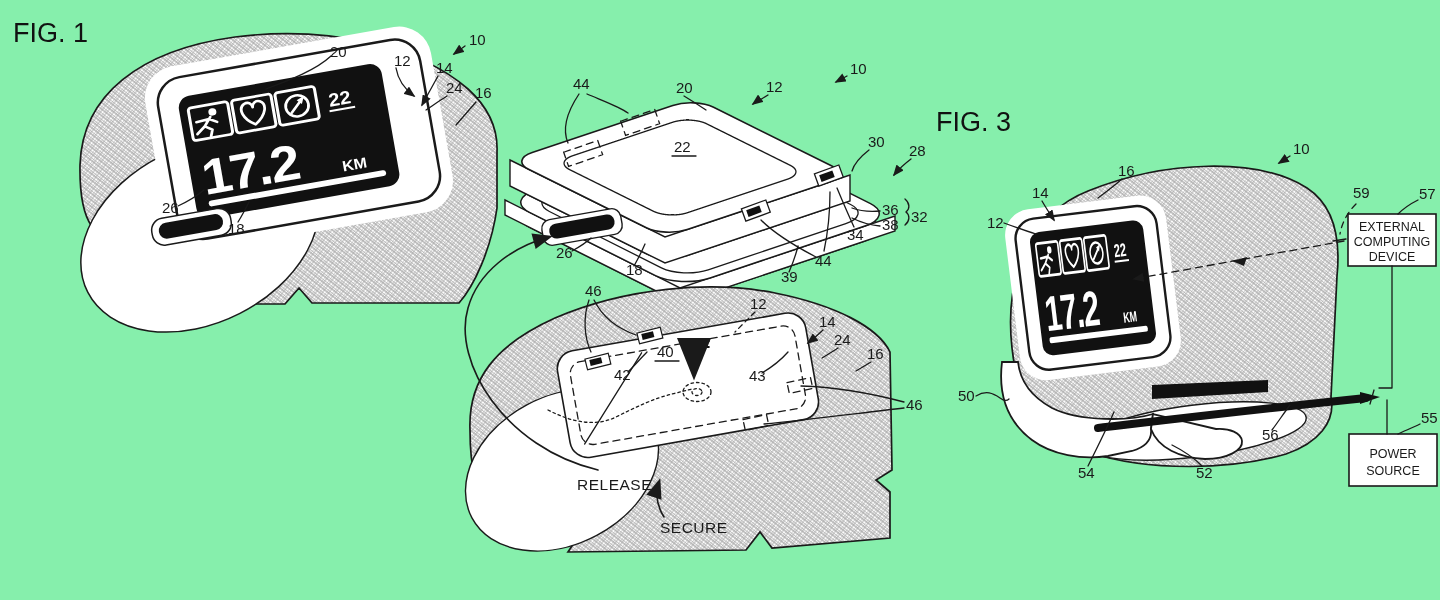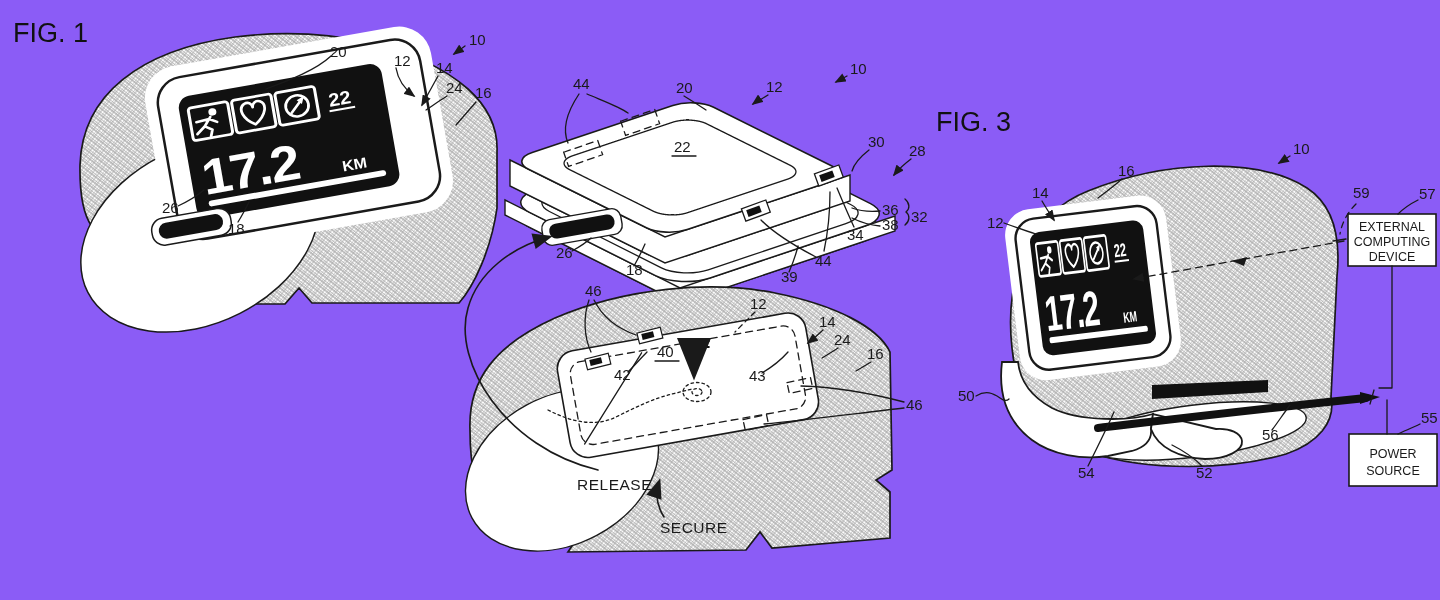--- a/index.html
+++ b/index.html
@@ -1,16 +1,16 @@
 <!DOCTYPE html>
 <html><head>
 <meta charset="utf-8">
 <style>
   html,body{margin:0;padding:0;background:#fff;}
-  .sheet{position:relative;width:1440px;height:600px;background:#8b5cf6;overflow:hidden;
+  .sheet{position:relative;width:1440px;height:600px;background:#86efac;overflow:hidden;
          font-family:"Liberation Sans",sans-serif;}
   svg{display:block;}
   .num{font:15px "Liberation Sans",sans-serif;fill:#1a1a1a;}
   .figlabel{font:27px "Liberation Sans",sans-serif;fill:#111;}
   .action{font:15.5px "Liberation Sans",sans-serif;fill:#1a1a1a;letter-spacing:.5px;}
   .forcelbl{font:700 17px "Liberation Sans",sans-serif;fill:#111;}
   .boxtext{font:12.5px "Liberation Sans",sans-serif;fill:#1a1a1a;text-anchor:middle;}
   .ink{stroke:#1a1a1a;fill:none;stroke-width:1.3;stroke-linecap:round;}
   .ink2{stroke:#1a1a1a;fill:none;stroke-width:1.6;stroke-linecap:round;}
   .white{fill:#fff;stroke:#1a1a1a;}

